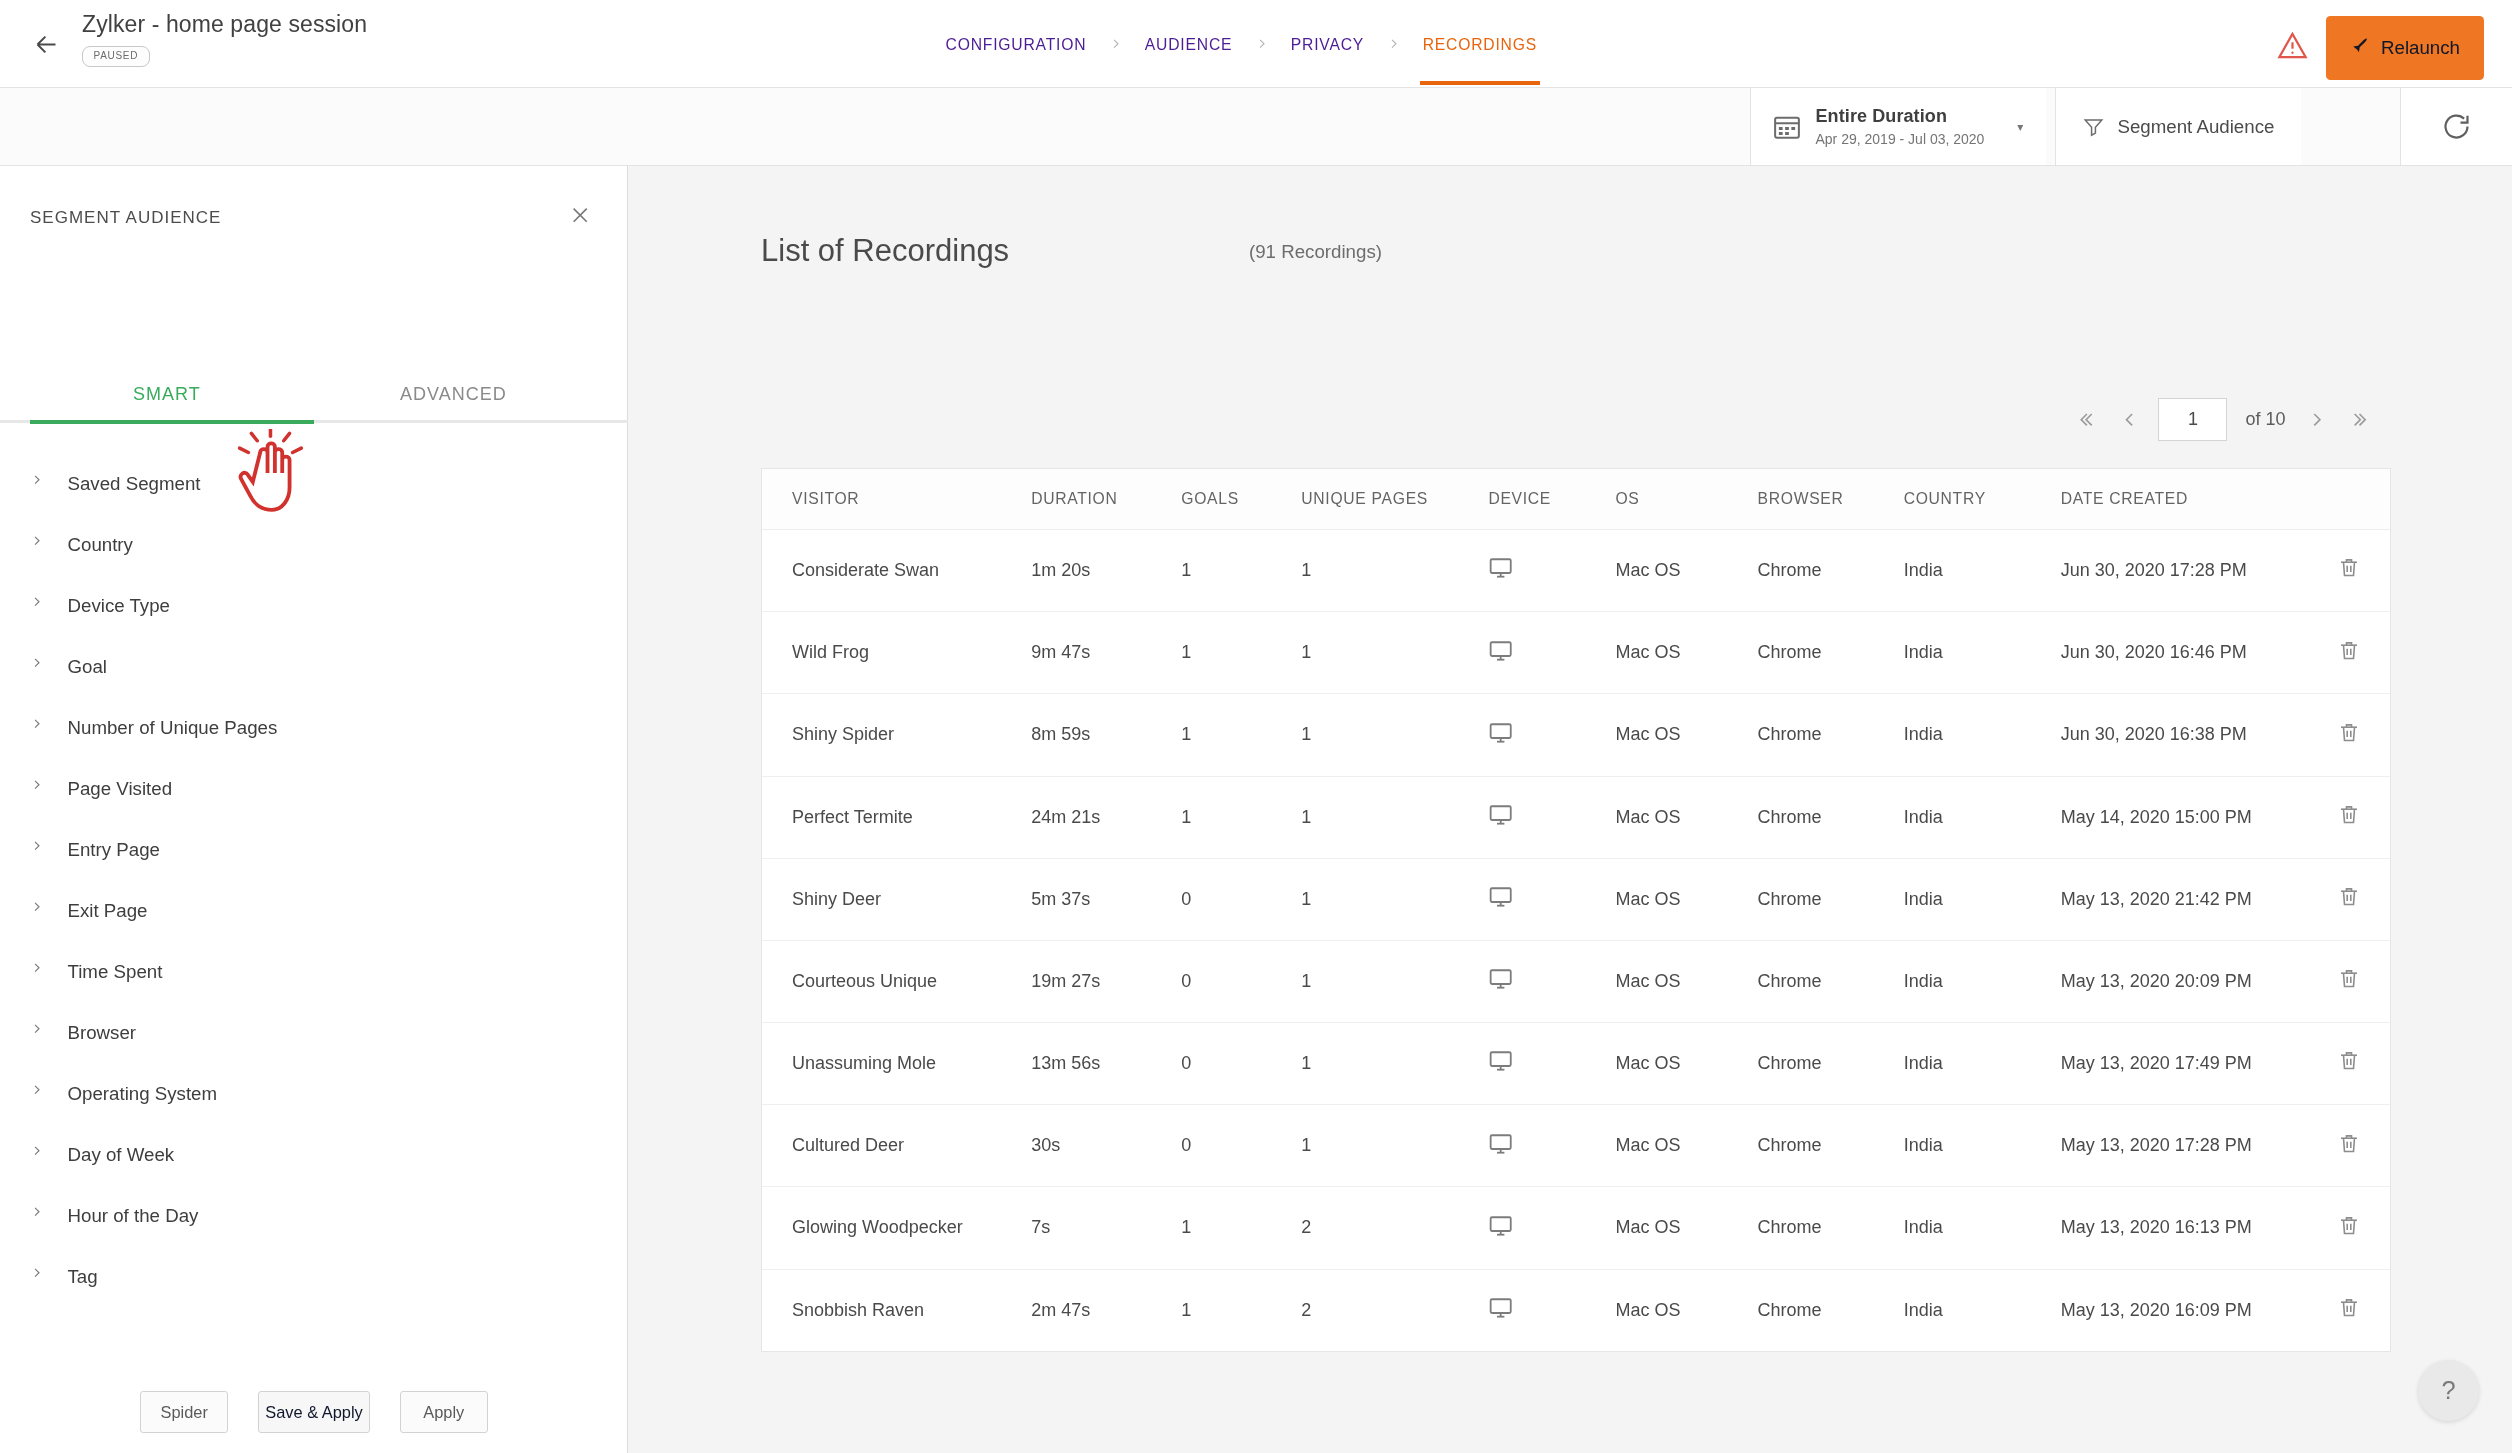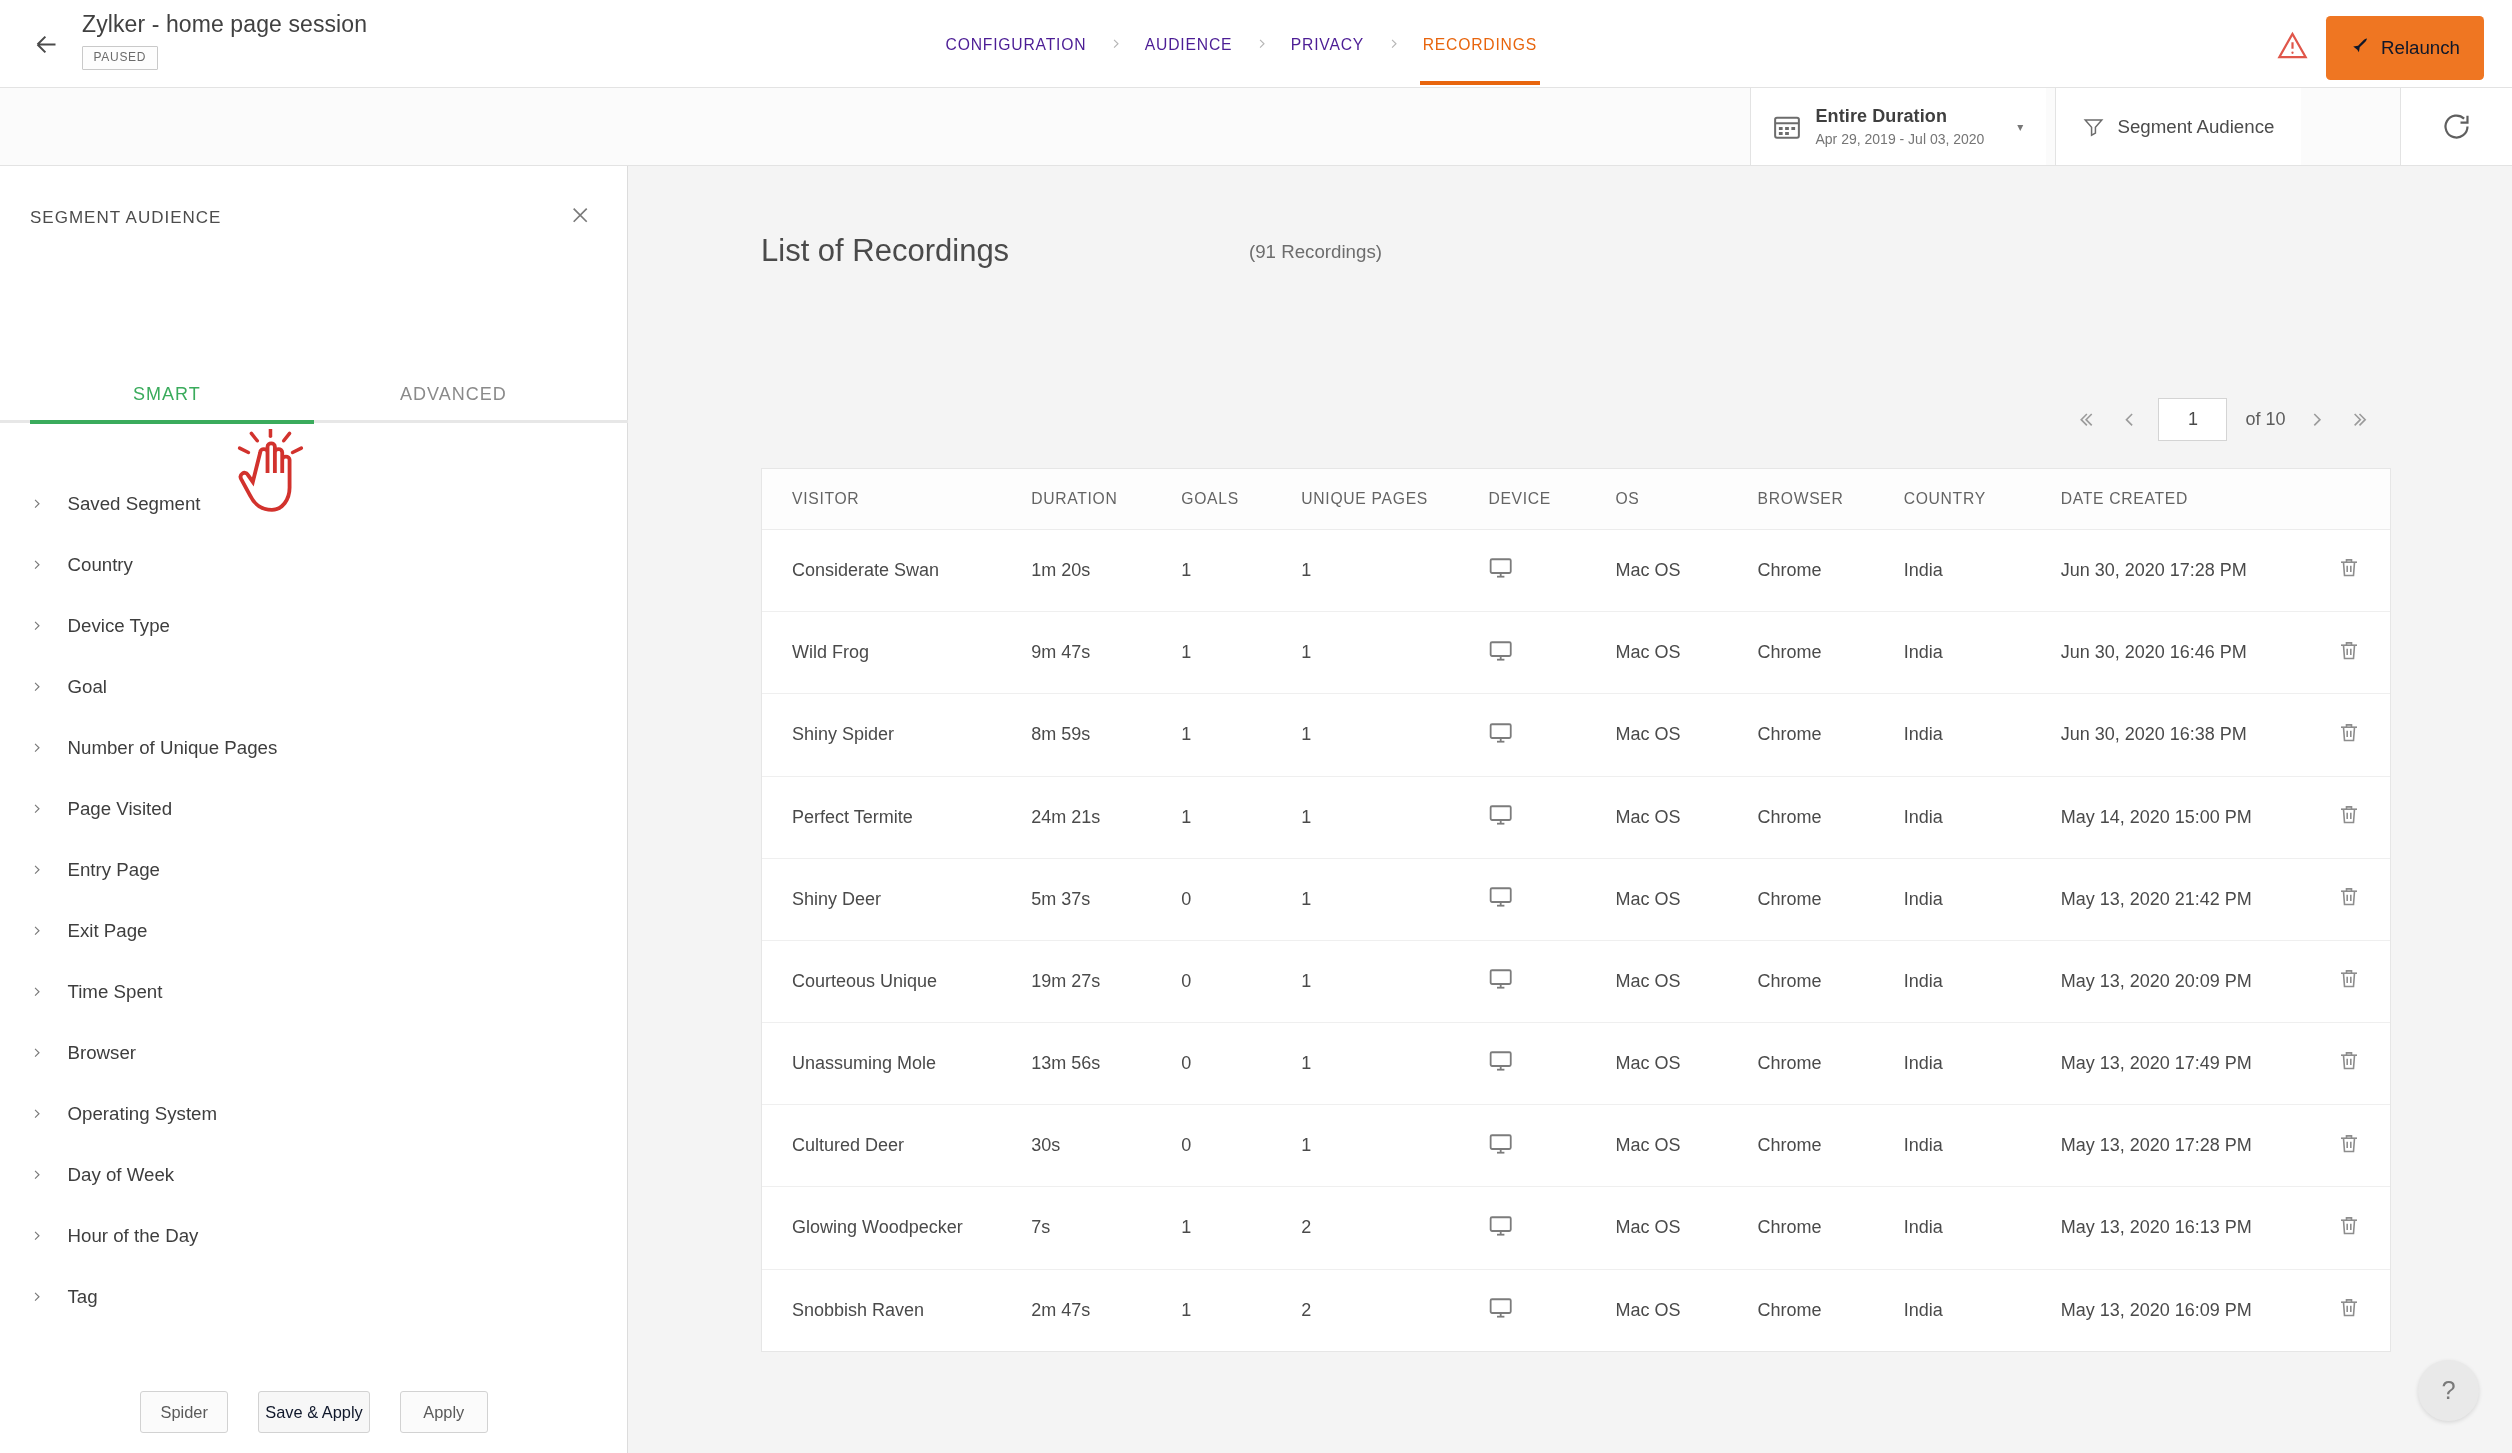--- a/index.html
+++ b/index.html
@@ -31,23 +31,23 @@
   }
   .back-arrow svg { width: 27px; height: 27px; }
   .title-block { position: absolute; left: 82px; top: 10.5px; }
   .session-title {
     font-size: 23px; color: #414141; font-weight: 400; letter-spacing: 0.1px;
   }
   .paused-badge {
     margin-top: 8.2px;
     display: inline-block;
     border: 0.7px solid #c9c9c9;
-    border-radius: 1px;
+    border-radius: 8px;
     padding: 3.7px 10.5px 4.5px;
-    font-size: 12px;
+    font-size: 10px;
     color: #6b6b6b;
     letter-spacing: 0.7px;
     background: #fdfdfd;
   }
 
   .steps {
     position: absolute; left: 935px; top: 0; height: 88px;
     display: flex; align-items: center; gap: 0;
   }
   .step {
@@ -153,21 +153,21 @@
     background: #3aab5c;
   }
 
   .cursor-badge {
     position: absolute; left: 224px; top: 263px;
     width: 90px; height: 97px; pointer-events: none;
   }
 
   .filter-list { position: absolute; top: 307px; left: 0; width: 628px; }
   .filter-item {
-    height: 61px; display: flex; align-items: center;
+    height: 61px; display: flex; align-items: flex-start;
     padding-left: 30px; cursor: pointer;
   }
   .filter-item .arrow {
     width: 30px; color: #787878; font-size: 16.4px;
     display: flex; align-items: center;
   }
   .filter-item .arrow svg { width: 13.5px; height: 13.5px; }
   .filter-item .fname {
     font-size: 18.7px; color: #3e3e3e; margin-left: 7.5px;
   }

